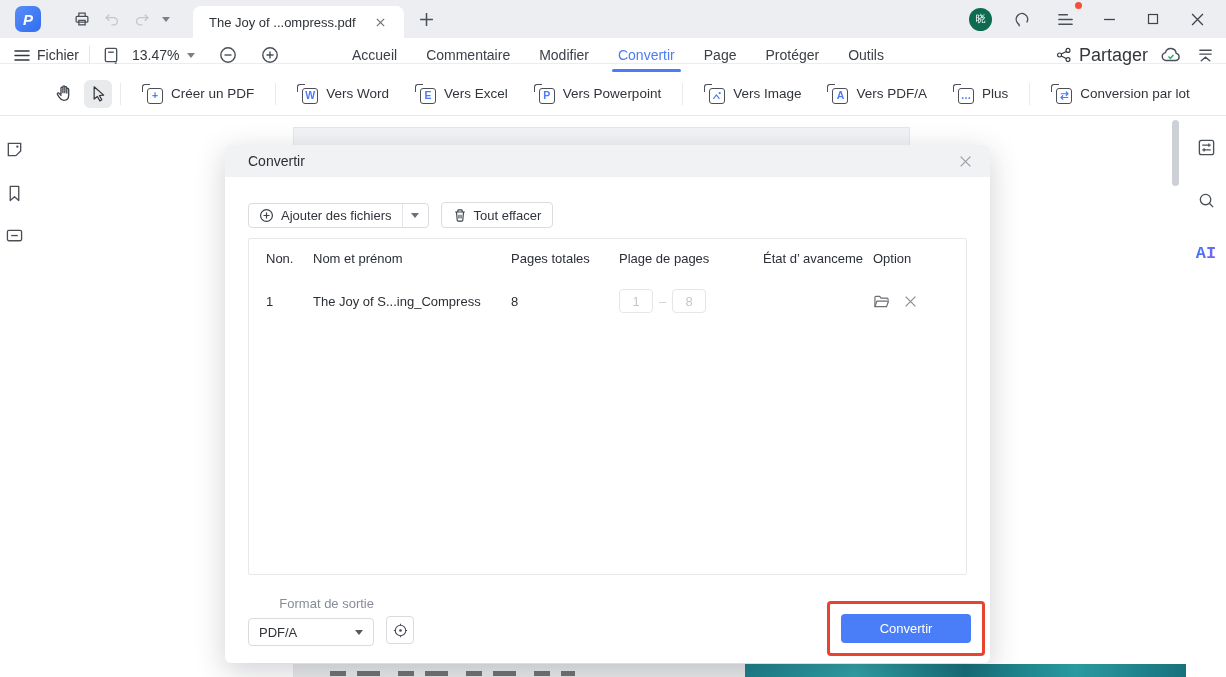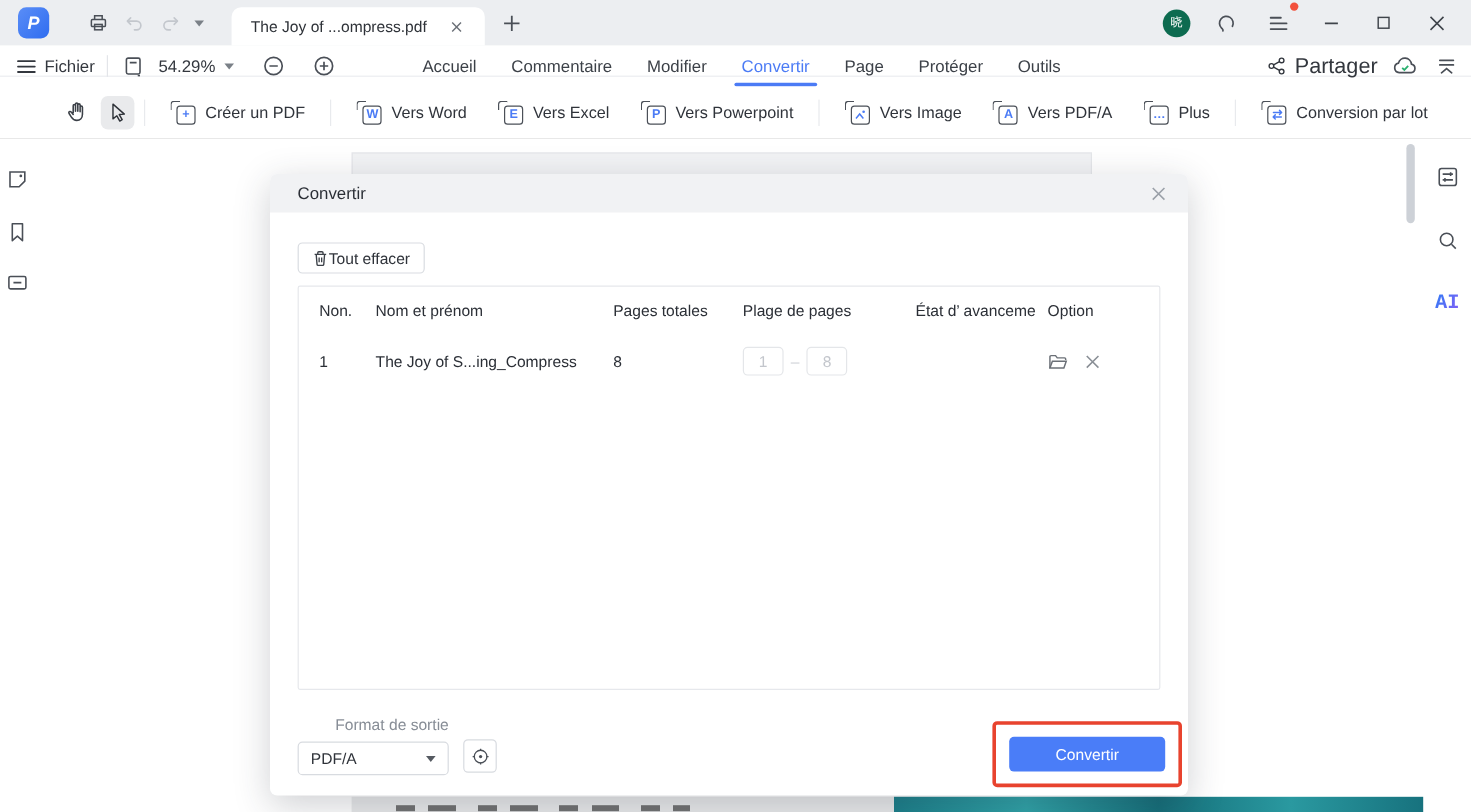--- a/index.html
+++ b/index.html
@@ -63,21 +63,21 @@
 
   
   .dialog { position:absolute; left:225px; top:145px; width:765px; height:518px; background:#fff; border-radius:6px; box-shadow:0 8px 30px rgba(40,45,60,.22); z-index:20; }
   .dlg-header { height:32px; background:#f1f2f4; border-radius:6px 6px 0 0; display:flex; align-items:center; padding:0 14px 0 23px; }
   .dlg-title { font-size:14px; color:#2b2f36; }
   .dlg-close { margin-left:auto; width:22px; height:22px; display:flex; align-items:center; justify-content:center; color:#9aa0a8; }
   .dlg-actions { display:flex; align-items:center; gap:12px; margin:25px 0 0 23px; }
   .btn { height:25px; background:#fff; border:1px solid #d9dce1; border-radius:4px; display:flex; align-items:center; font-size:13px; color:#2f333a; }
   .btn .seg-main { display:flex; align-items:center; gap:7px; padding:0 10px; height:100%; }
   .btn .seg-caret { width:26px; height:100%; border-left:1px solid #e3e5e9; display:flex; align-items:center; justify-content:center; }
-  .btn.simple { padding:12px 11px; }
+  .btn.simple { gap:7px; padding:12px 11px; }
   .tbl { position:absolute; left:23px; top:93px; width:719px; height:337px; border:1px solid #e6e8ec; border-radius:2px; background:#fff; }
   .tbl-head { display:grid; grid-template-columns:54px 198px 108px 144px 110px 1fr; height:38px; align-items:center; font-size:13px; color:#2b2f36; }
   .tbl-head > div { padding-left:10px; white-space:nowrap; position:relative; }
   .tbl-head > div:first-child { padding-left:17px; }
   .tbl-head > div.sep::before { content:""; position:absolute; left:0; top:12px; bottom:12px; width:1px; background:#e4e6ea; }
   .tbl-row { display:grid; grid-template-columns:54px 198px 108px 144px 110px 1fr; height:48px; align-items:center; font-size:13px; color:#2b2f36; }
   .tbl-row > div { padding-left:10px; white-space:nowrap; }
   .tbl-row > div:first-child { padding-left:17px; }
   .range { display:flex; align-items:center; gap:6px; }
   .range input { width:34px; height:24px; border:1px solid #e4e6e9; border-radius:4px; text-align:center; font-size:13px; color:#c3c6cc; font-family:"Liberation Sans",sans-serif; outline:none; background:#fff; }
@@ -176,21 +176,21 @@
       </div>
       <span class="vdiv"></span>
       <div class="circle-ico">
         <svg width="16" height="17" viewBox="0 0 16 18" fill="none" stroke="currentColor" stroke-width="1.4">
             <rect x="2" y="1.5" width="12" height="14" rx="1.5"></rect>
             <path d="M5 5.5h6"></path>
             <path d="M12 17h2"></path>
           </svg>
       </div>
       <div class="zoomval">
-        <span>54.29%</span>
+        <span>13.47%</span>
         <span class="caret"></span>
       </div>
       <div class="circle-ico" style="margin-left:12px">
         <svg width="20" height="20" viewBox="0 0 20 20" fill="none" stroke="currentColor" stroke-width="1.4">
             <circle cx="10" cy="10" r="7.2"></circle>
             <path d="M6.5 10h7"></path>
           </svg>
       </div>
       <div class="circle-ico" style="margin-left:10px">
         <svg width="20" height="20" viewBox="0 0 20 20" fill="none" stroke="currentColor" stroke-width="1.4">
@@ -367,20 +367,32 @@
     <div class="dlg-header">
       <span class="dlg-title">Convertir</span>
       <span class="dlg-close">
         <svg width="13" height="13" viewBox="0 0 12 12" stroke="currentColor" stroke-width="1.2">
             <path d="M1.5 1.5l9 9M10.5 1.5l-9 9"></path>
           </svg>
       </span>
     </div>
 
     <div class="dlg-actions">
+      <div class="btn">
+        <span class="seg-main">
+          <svg width="15" height="15" viewBox="0 0 16 16" fill="none" stroke="#3c4148" stroke-width="1.3">
+              <circle cx="8" cy="8" r="6.3"></circle>
+              <path d="M8 4.8v6.4M4.8 8h6.4"></path>
+            </svg>
+          <span>Ajouter des fichiers</span>
+        </span>
+        <span class="seg-caret">
+            <span class="caret" style="border-top-color:#6b7077"></span>
+          </span>
+      </div>
       <div class="btn simple">
         <svg width="14" height="15" viewBox="0 0 16 17" fill="none" stroke="#3c4148" stroke-width="1.3">
             <path d="M2.5 4.5h11M5.5 4.5V3a1 1 0 0 1 1-1h3a1 1 0 0 1 1 1v1.5"></path>
             <path d="M4 4.5l.8 9.5a1 1 0 0 0 1 .9h4.4a1 1 0 0 0 1-.9l.8-9.5"></path>
             <path d="M6.8 7.5v4.5M9.2 7.5v4.5"></path>
           </svg>
         <span>Tout effacer</span>
       </div>
     </div>
 

